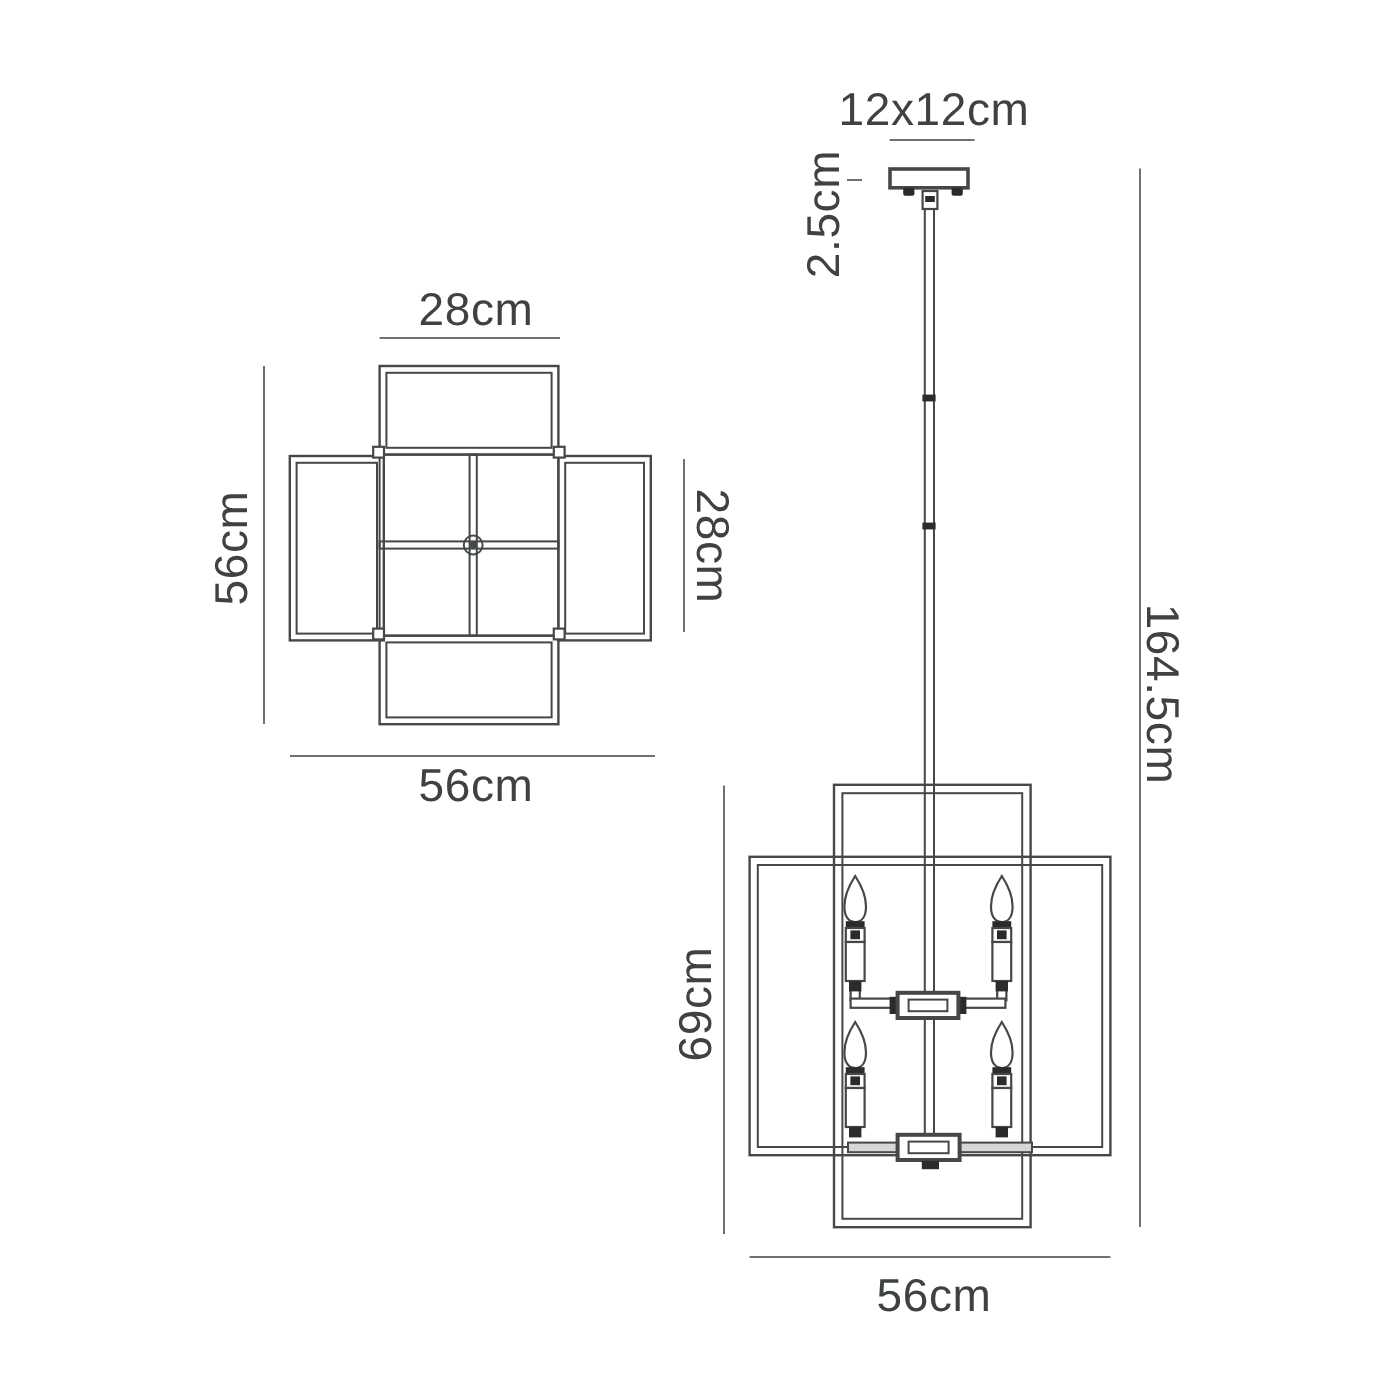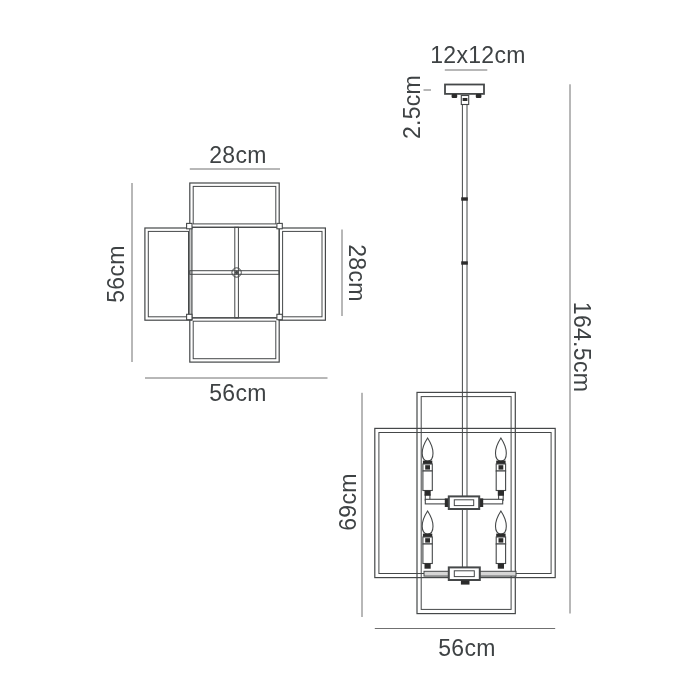--- a/index.html
+++ b/index.html
@@ -165,19 +165,19 @@
         <rect class="dark" x="460.9" y="580.4" width="8.6" height="4.2"></rect>
       </g>
     </g>
   </svg>
 
   <div class="lbl" style="left:238px;top:155px">28cm</div>
   <div class="lbl rot-ccw" style="left:116px;top:274px">56cm</div>
   <div class="lbl rot-cw" style="left:356px;top:273px">28cm</div>
   <div class="lbl" style="left:238px;top:393px">56cm</div>
 
-  <div class="lbl" style="left:478px;top:55px">12x12cm</div>
+  <div class="lbl" style="left:467px;top:55px">12x12cm</div>
   <div class="lbl rot-ccw" style="left:412px;top:107px">2.5cm</div>
   <div class="lbl rot-cw" style="left:581px;top:347px">164.5cm</div>
   <div class="lbl rot-ccw" style="left:348px;top:502px">69cm</div>
   <div class="lbl" style="left:467px;top:648px">56cm</div>
 
 </div>
 
 </body></html>

